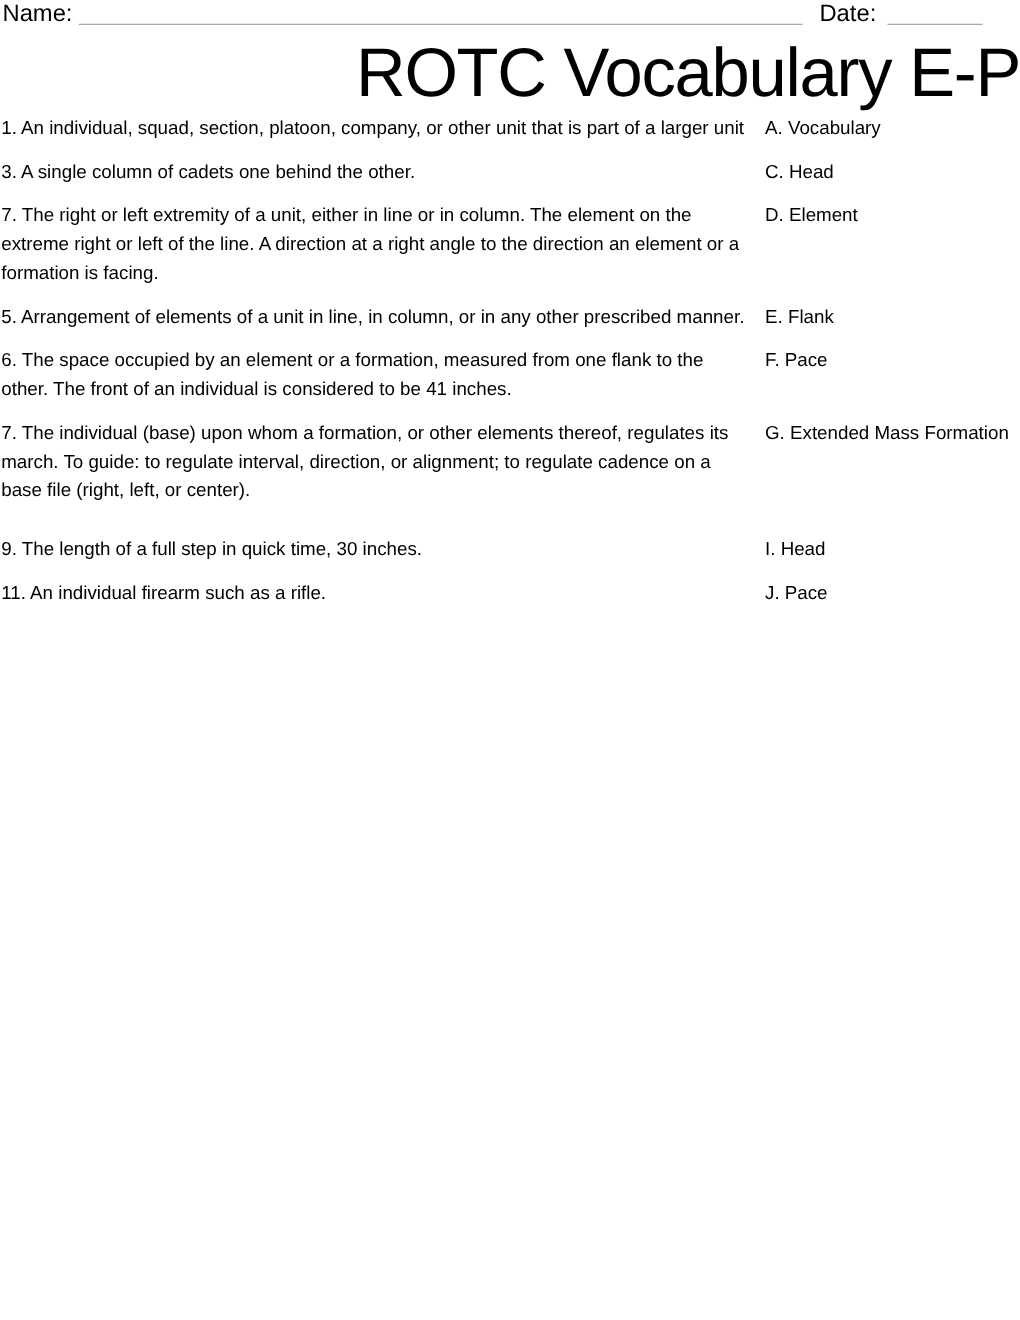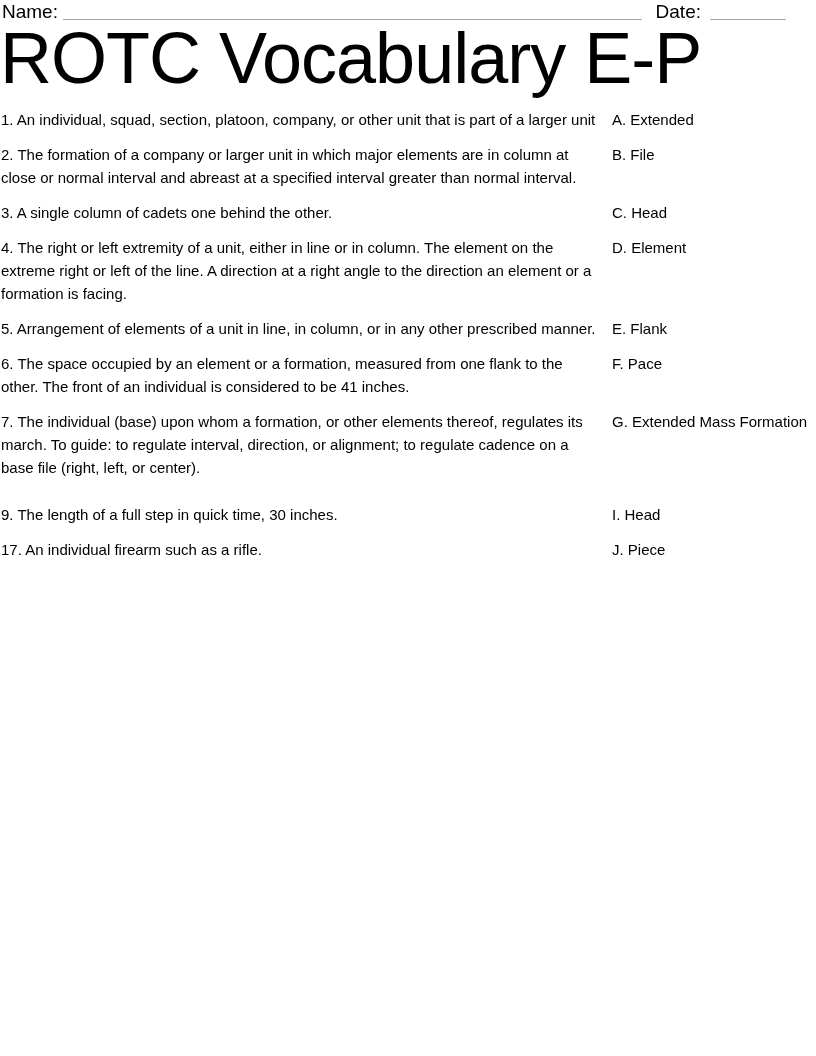--- a/index.html
+++ b/index.html
@@ -31,28 +31,28 @@
   .name-line {
     flex: 1 1 auto;
     margin: 0 14px 2px 5px;
   }
   .date-line {
     width: 76px;
     margin: 0 0 2px 9px;
   }
   .title {
     margin: 7px 0 0 0;
-    text-align: left;
-    font-size: 72px;
+    text-align: right;
+    font-size: 55px;
     line-height: 58px;
     font-weight: 400;
     letter-spacing: -1px;
   }
   .items {
-    margin-top: 21px;
+    margin-top: 4px;
     padding-left: 1px;
   }
   .row {
     display: grid;
     grid-template-columns: 611px 1fr;
     align-items: start;
     margin-bottom: 12px;
     font-size: 15px;
     line-height: 23px;
   }
@@ -69,35 +69,31 @@
     <span class="blank-line name-line"></span>
     <span class="hlabel">Date:</span>
     <span class="blank-line date-line"></span>
   </div>
 
   <h1 class="title">ROTC Vocabulary E-P</h1>
 
   <main class="items">
     <div class="row">
       <div class="def">1. An individual, squad, section, platoon, company, or other unit that is part of a larger unit</div>
-      <div class="ans">A. Extended</div>
+      <div class="ans">A. Vocabulary</div>
     </div>
 
-    <div class="row">
-      <div class="def">2. The formation of a company or larger unit in which major elements are in column at close or normal interval and abreast at a specified interval greater than normal interval.</div>
-      <div class="ans">B. File</div>
-    </div>
 
     <div class="row">
       <div class="def">3. A single column of cadets one behind the other.</div>
       <div class="ans">C. Head</div>
     </div>
 
     <div class="row">
-      <div class="def">4. The right or left extremity of a unit, either in line or in column. The element on the extreme right or left of the line. A direction at a right angle to the direction an element or a formation is facing.</div>
+      <div class="def">7. The right or left extremity of a unit, either in line or in column. The element on the extreme right or left of the line. A direction at a right angle to the direction an element or a formation is facing.</div>
       <div class="ans">D. Element</div>
     </div>
 
     <div class="row">
       <div class="def">5. Arrangement of elements of a unit in line, in column, or in any other prescribed manner.</div>
       <div class="ans">E. Flank</div>
     </div>
 
     <div class="row">
       <div class="def">6. The space occupied by an element or a formation, measured from one flank to the other. The front of an individual is considered to be 41 inches.</div>
@@ -111,18 +107,18 @@
 
     <div class="row">
     </div>
 
     <div class="row">
       <div class="def">9. The length of a full step in quick time, 30 inches.</div>
       <div class="ans">I. Head</div>
     </div>
 
     <div class="row">
-      <div class="def">17. An individual firearm such as a rifle.</div>
-      <div class="ans">J. Piece</div>
+      <div class="def">11. An individual firearm such as a rifle.</div>
+      <div class="ans">J. Pace</div>
     </div>
   </main>
 
 </div>
 
 </body></html>

